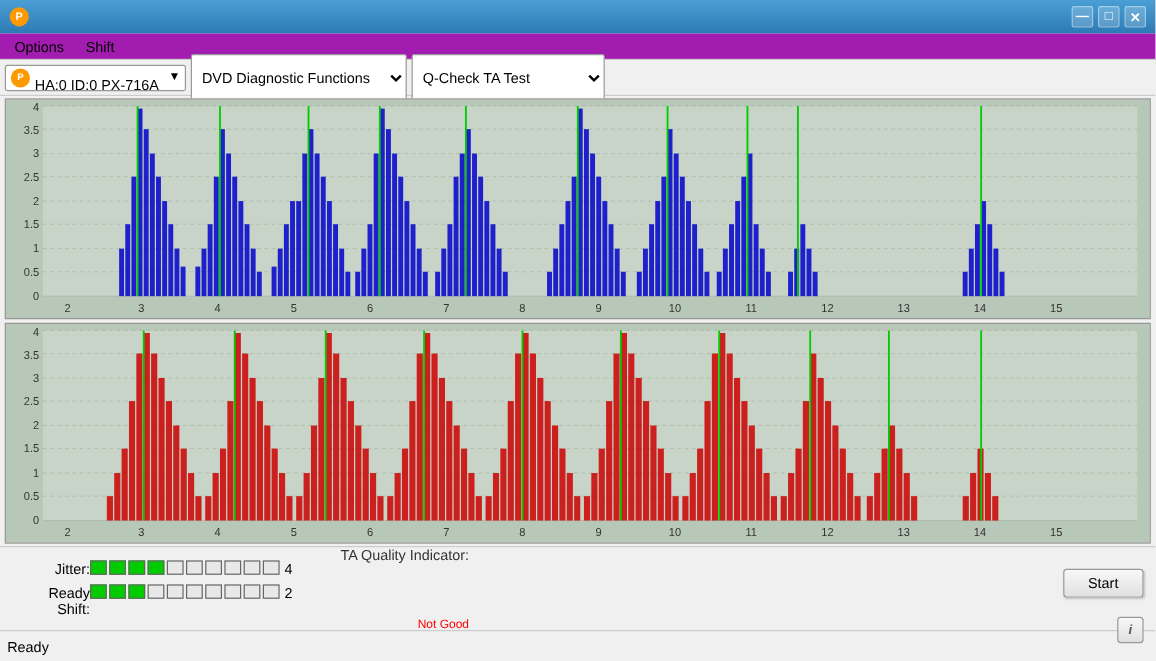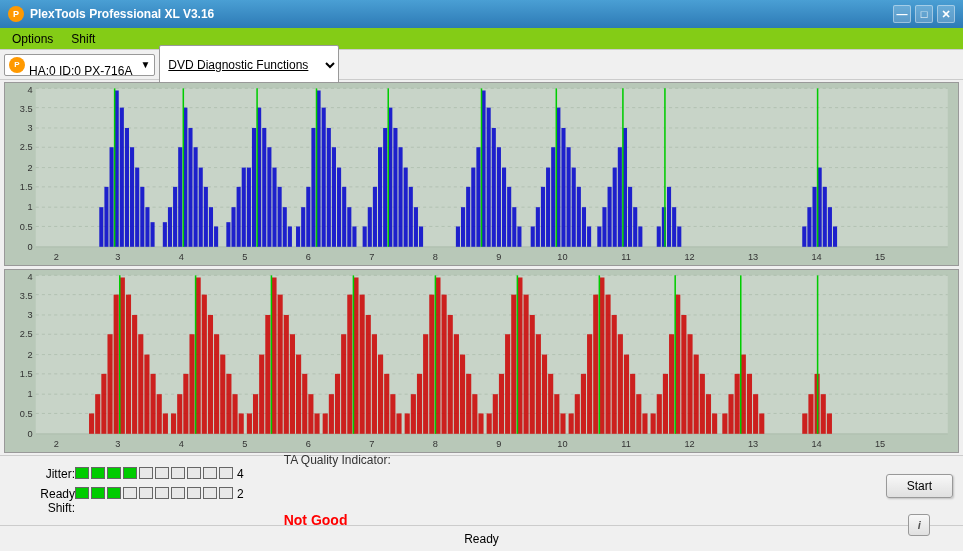--- a/index.html
+++ b/index.html
@@ -54,21 +54,21 @@
       font-size: 11px;
       display: flex;
       align-items: center;
       justify-content: center;
       cursor: pointer;
       border-radius: 2px;
     }
 
     
     .menu-bar {
-      background: #84cc16;
+      background: #a21caf;
       border-bottom: 1px solid #ccc;
       height: 22px;
       display: flex;
       align-items: center;
       padding: 0 4px;
       gap: 2px;
     }
     .menu-item {
       padding: 2px 8px;
       cursor: pointer;
@@ -110,21 +110,20 @@
       flex-shrink: 0;
     }
     .toolbar select {
       border: 1px solid #999;
       background: white;
       height: 40px;
       font-size: 12px;
       padding: 0 4px;
       border-radius: 2px;
       cursor: pointer;
-      text-decoration: underline;
     }
 
     
     .chart-container {
       background: #c8d0c8;
       border: 1px solid #999;
       position: relative;
       overflow: hidden;
       flex: 1;
     }
@@ -172,37 +171,38 @@
     .metric-value {
       font-size: 12px;
       margin-left: 4px;
     }
 
     .ta-section {
       display: flex;
       flex-direction: column;
       justify-content: center;
       padding-left: 20px;
+      align-items: flex-end;
     }
     .ta-label {
       font-size: 12px;
       color: #333;
     }
     .ta-value {
-      font-size: 14px;
-      font-weight: bold;
+      font-size: 10px;
+      font-weight: normal;
       color: red;
       margin-top: 45px;
     }
 
     .start-button-section {
       margin-left: auto;
       display: flex;
       flex-direction: column;
-      align-items: center;
+      align-items: flex-end;
       gap: 16px;
       margin-top: 28px;
     }
     .start-btn {
       background: linear-gradient(to bottom, #f8f8f8, #e0e0e0);
       border: 1px solid #999;
       padding: 4px 20px;
       font-size: 12px;
       cursor: pointer;
       border-radius: 3px;
@@ -226,38 +226,36 @@
 
     
     .status-bar {
       background: #f0f0f0;
       border-top: 1px solid #ccc;
       height: 26px;
       display: flex;
       align-items: center;
       padding: 0 6px;
       font-size: 12px;
-      justify-content: center;
     }
 
     .chart-area {
       display: flex;
       flex-direction: column;
       padding: 2px 4px;
       height: calc(551px - 28px - 22px - 30px - 70px - 26px);
       gap: 3px;
     }
   </style>
 </head>
 <body>
 
 <div class="title-bar">
   <div class="title-bar-left">
     <div class="title-icon">P</div>
-    <span>PlexTools Professional XL V3.16</span>
   </div>
   <div class="title-controls">
     <div class="title-btn">—</div>
     <div class="title-btn">□</div>
     <div class="title-btn close">✕</div>
   </div>
 </div>
 
 <div class="menu-bar">
   <div class="menu-item">Options</div>
@@ -266,20 +264,25 @@
 
 <div class="toolbar">
   <div class="drive-selector">
     <div class="drive-icon">P</div>
     <span style="font-size:12px;margin-top:12px;">HA:0 ID:0  PX-716A</span>
     <span style="margin-left:4px; font-size:10px;">▼</span>
   </div>
   <select style="min-width:180px;">
     <option>DVD Diagnostic Functions</option>
     <option>CD Diagnostic Functions</option>
+  </select>
+  <select style="min-width:160px;">
+    <option>Q-Check TA Test</option>
+    <option>Q-Check PI/PO Test</option>
+    <option>Q-Check Beta/Jitter Test</option>
   </select>
 </div>
 
 <div class="chart-area">
 
   <div class="chart-container">
     <svg class="chart-svg" viewBox="0 0 930 170" preserveAspectRatio="none">
 
       <rect width="930" height="170" fill="#b8c8b8"></rect>
 

